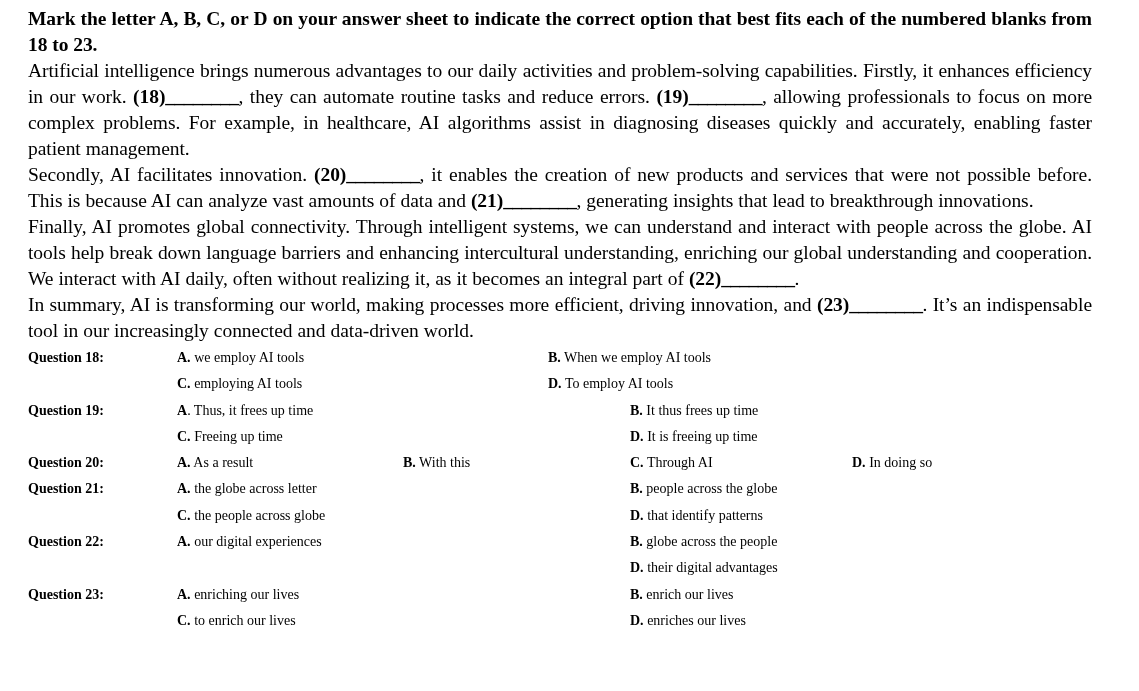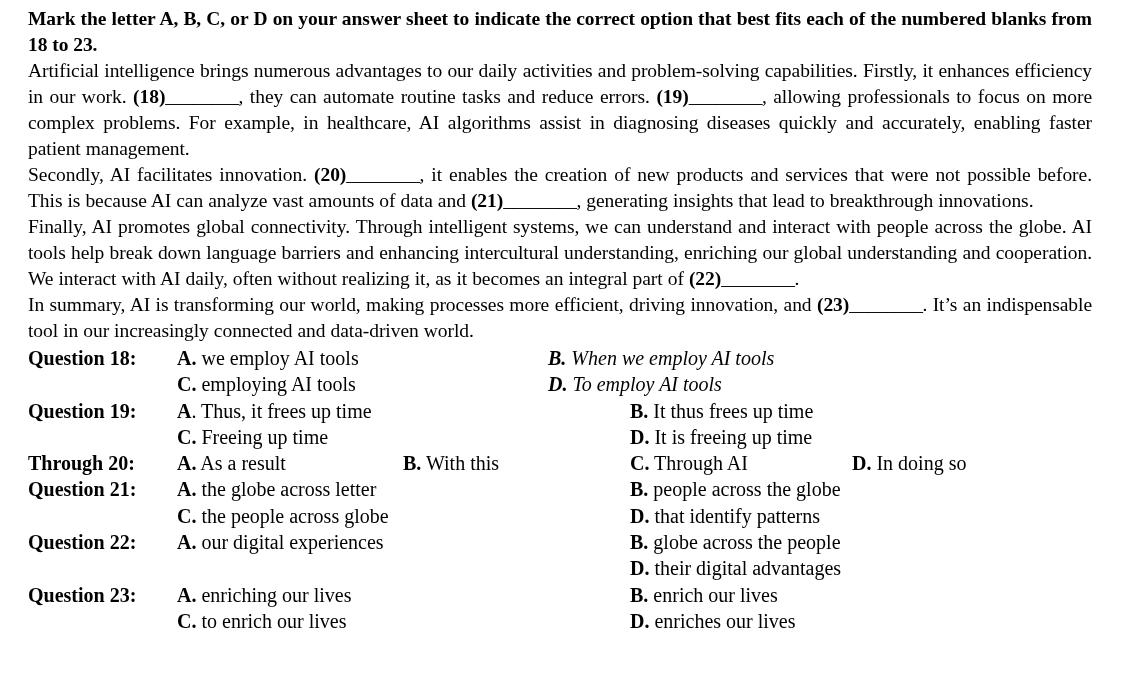--- a/index.html
+++ b/index.html
@@ -49,28 +49,28 @@
     text-align-last: left;
     margin: 0;
     letter-spacing: -0.05px;
     word-spacing: 0.2px;
   }
   .passage .b,
   .instruction .b {
     font-weight: bold;
   }
   .blank {
-    font-weight: normal;
+    font-weight: bold;
     letter-spacing: -0.6px;
   }
 
   
   .questions {
     margin-top: 1px;
-    font-size: 20px;
+    font-size: 14px;
     line-height: 26.3px;
   }
   .qrow {
     position: relative;
     height: 26.3px;
     white-space: nowrap;
   }
   .qlabel {
     position: absolute;
     left: 0px;
@@ -79,21 +79,21 @@
   }
   .opt {
     position: absolute;
     top: 0;
   }
   .opt .letter {
     font-weight: bold;
   }
   
   .col-a   { left: 149px; text-align: right; }
-  .col-b18 { left: 520px; font-style: italic; }
+  .col-b18 { left: 520px; }
   .col-b19 { left: 602px; }
   .col-q20-b { left: 375px; }
   .col-q20-c { left: 602px; }
   .col-q20-d { left: 824px; }
 </style>
 </head>
 <body>
 
 <div class="page">
   <div class="content">
@@ -131,21 +131,21 @@
               <span>It thus frees up time</span></span>
       </div>
       <div class="qrow">
         <span class="opt col-a"><span class="letter">C.</span>
               <span>Freeing up time</span></span>
         <span class="opt col-b19"><span class="letter">D.</span>
               <span>It is freeing up time</span></span>
       </div>
 
       <div class="qrow">
-        <span class="qlabel">Through 20:</span>
+        <span class="qlabel">Question 20:</span>
         <span class="opt col-a"><span class="letter">A.</span>
               <span>As a result</span></span>
         <span class="opt col-q20-b"><span class="letter">B.</span>
               <span>With this</span></span>
         <span class="opt col-q20-c"><span class="letter">C.</span>
               <span>Through AI</span></span>
         <span class="opt col-q20-d"><span class="letter">D.</span>
               <span>In doing so</span></span>
       </div>
 

